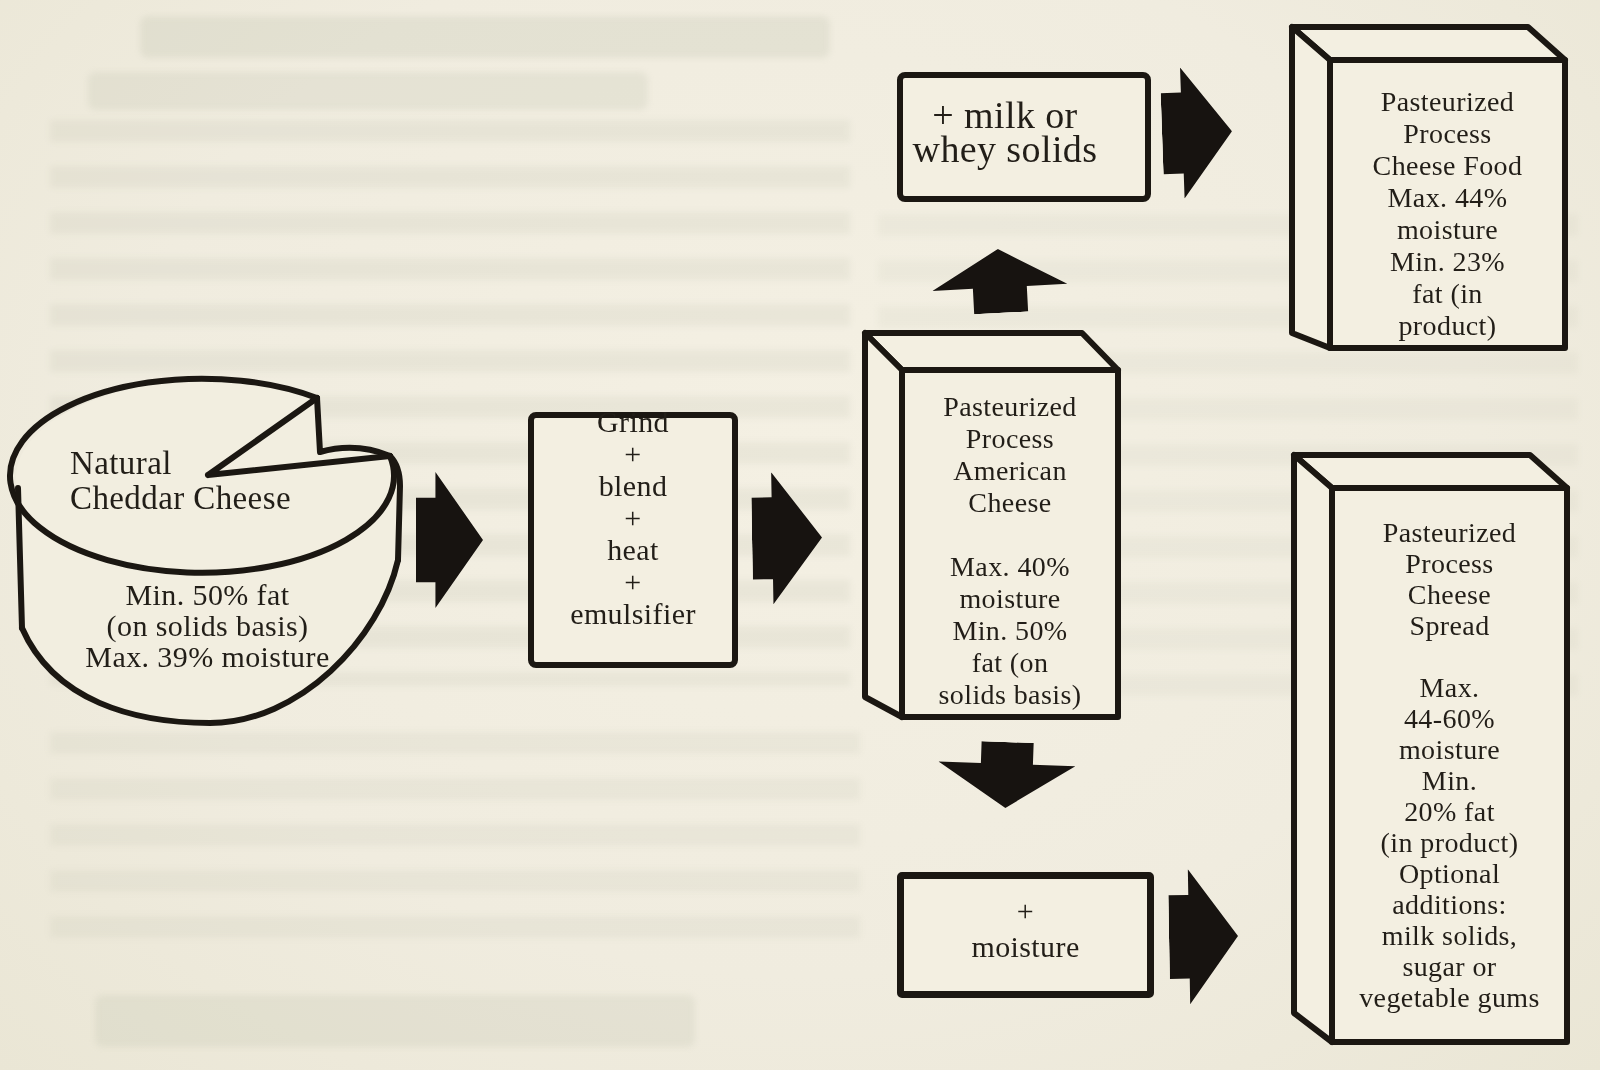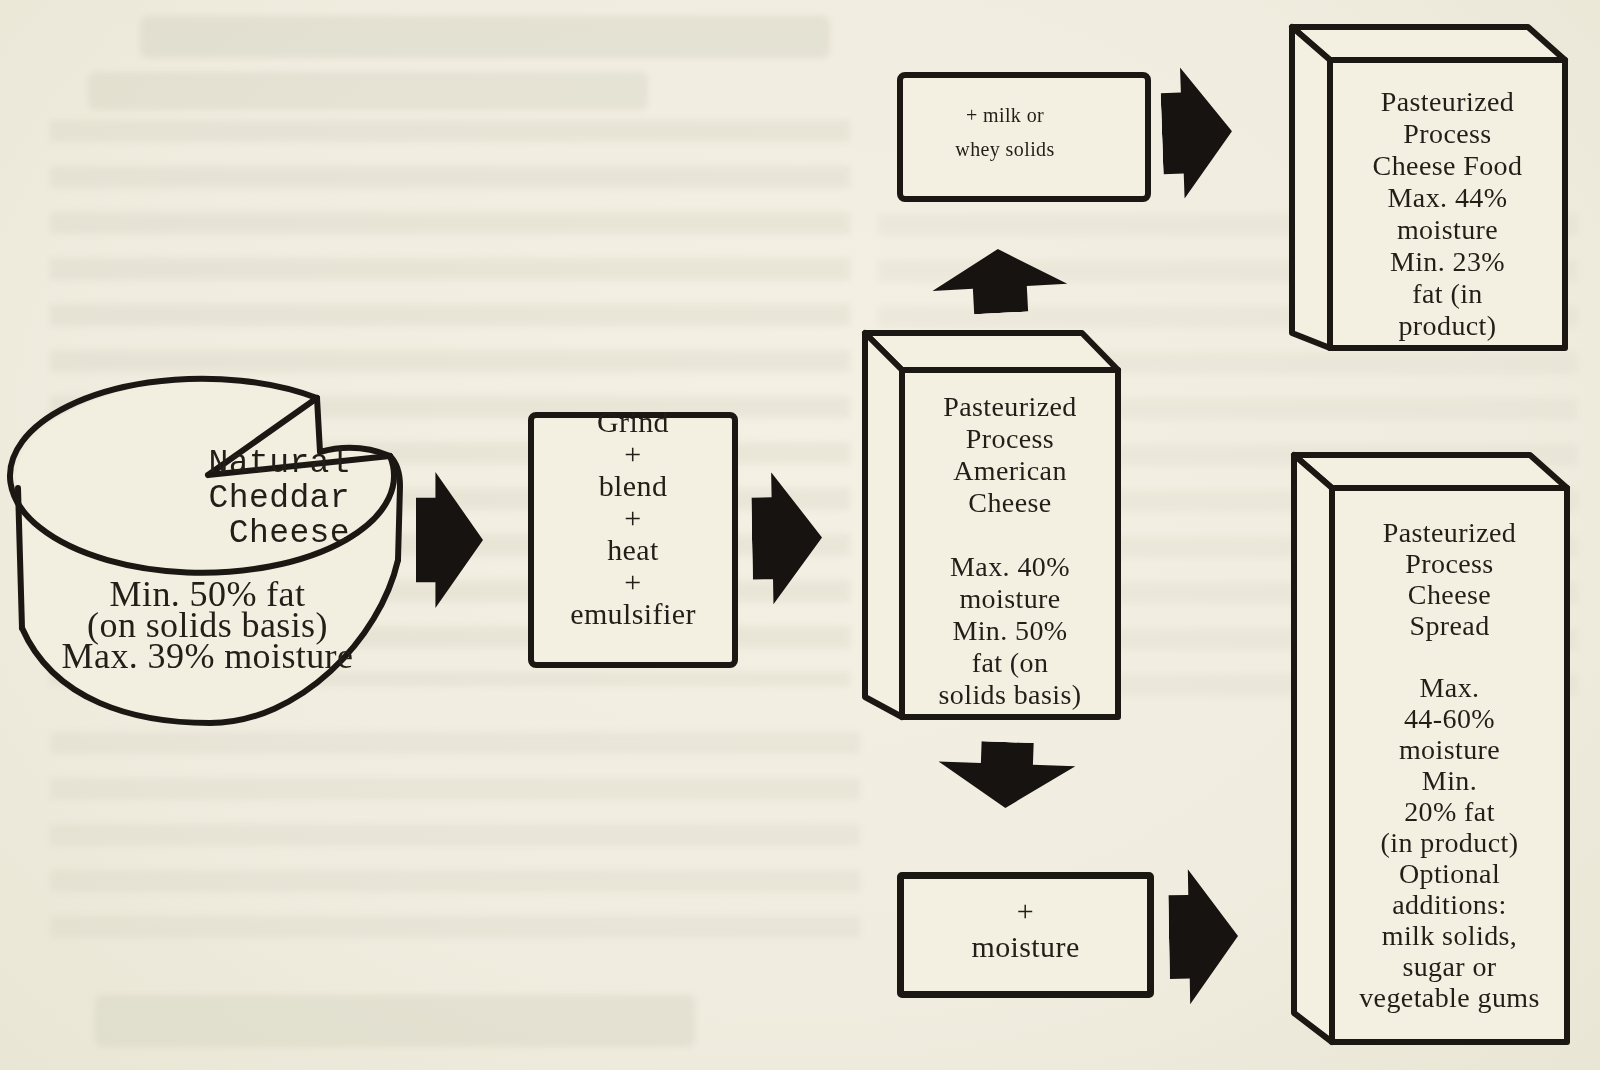--- a/index.html
+++ b/index.html
@@ -62,23 +62,23 @@
 
     <path class="stroke" d="M313 22 L316 76 Q352 66 386 80"></path>
     <path class="stroke" d="M204 99 L313 22 M204 99 L386 80"></path>
 
     <path class="stroke" d="M386 80 Q396 90 396 110 L394 184"></path>
 
     <path class="stroke" d="M14 112 L18 252"></path>
 
     <path class="stroke" d="M18 252 C50 325 130 347 206 347 C295 347 376 263 394 184"></path>
   </svg>
-  <div class="label" style="left:70px;top:446px;width:280px;text-align:right;font-size:33px;line-height:35px;font-family:Liberation Mono, monospace;">Natural
+  <div class="label" style="left:70px;top:446px;width:280px;text-align:left;font-size:33px;line-height:35px;">Natural
 Cheddar Cheese</div>
-  <div class="label" style="left:55px;top:579px;width:305px;font-size:36px;line-height:31px;">Min. 50% fat
+  <div class="label" style="left:55px;top:579px;width:305px;font-size:30px;line-height:31px;">Min. 50% fat
 (on solids basis)
 Max. 39% moisture</div>
 
   <div class="arrow arrow-right" style="left:416px;top:472px;width:67px;height:136px;"></div>
 
   <div class="fbox" style="left:528px;top:412px;width:210px;height:256px;"></div>
   <div class="label" style="left:528px;top:406px;width:210px;font-size:30px;line-height:32px;">Grind
 +
 blend
 +
@@ -100,21 +100,21 @@
 
 Max. 40%
 moisture
 Min. 50%
 fat (on
 solids basis)</div>
 
   <div class="arrow arrow-up" style="left:932px;top:249px;width:135px;height:64px;transform:rotate(-3deg);"></div>
 
   <div class="fbox" style="left:897px;top:72px;width:254px;height:130px;"></div>
-  <div class="label" style="left:897px;top:98px;width:216px;font-size:20px;line-height:34px;">+ milk or
+  <div class="label" style="left:897px;top:98px;width:216px;font-size:38px;line-height:34px;">+ milk or
 whey solids</div>
 
   <div class="arrow arrow-right" style="left:1162px;top:67px;width:70px;height:131px;transform:rotate(-2deg);"></div>
 
   <svg class="draw" style="left:1288px;top:22px;" width="284" height="334" viewBox="0 0 284 334">
     <path class="face" d="M4 5 L240 5 L277 38 L42 38 Z"></path>
     <path class="face" d="M4 5 L4 311 L42 326 L42 38 Z"></path>
     <rect class="face" x="42" y="38" width="235" height="288"></rect>
   </svg>
   <div class="label" style="left:1330px;top:86px;width:235px;font-size:28px;line-height:32px;">Pasteurized

